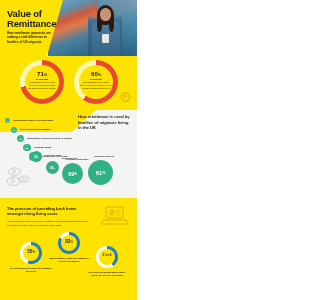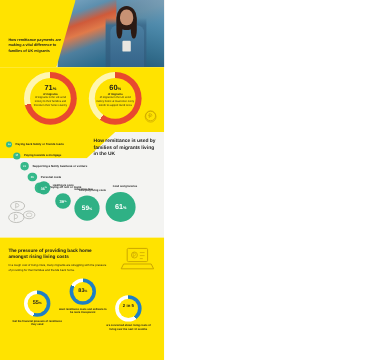--- a/index.html
+++ b/index.html
@@ -168,20 +168,21 @@
       <div class="photo-bus2"></div>
       <div class="photo-person"></div>
       <div class="photo-jacket"></div>
       <div class="photo-hair"></div>
       <div class="photo-hair2"></div>
       <div class="photo-hair3"></div>
       <div class="photo-face"></div>
       <div class="photo-phone"></div>
     </div>
     <div class="yellow-wedge"></div>
+    <div class="title">Value of Remittance</div>
     <div class="subtitle">How remittance payments are making a vital difference to families of UK migrants</div>
   </div>
 
   <div class="donut-band">
 
     <div class="donut left">
       <div class="donut-ring" id="ring0" style="background: conic-gradient(rgb(232, 73, 47) 0deg, rgb(232, 73, 47) 255.6deg, rgb(255, 246, 176) 255.6deg, rgb(255, 246, 176) 360deg); border-radius: 50%;"></div>
       <div class="donut-hole"></div>
       <div class="donut-pct">
         <span>71</span><span style="font-size:3.4px">%</span>

